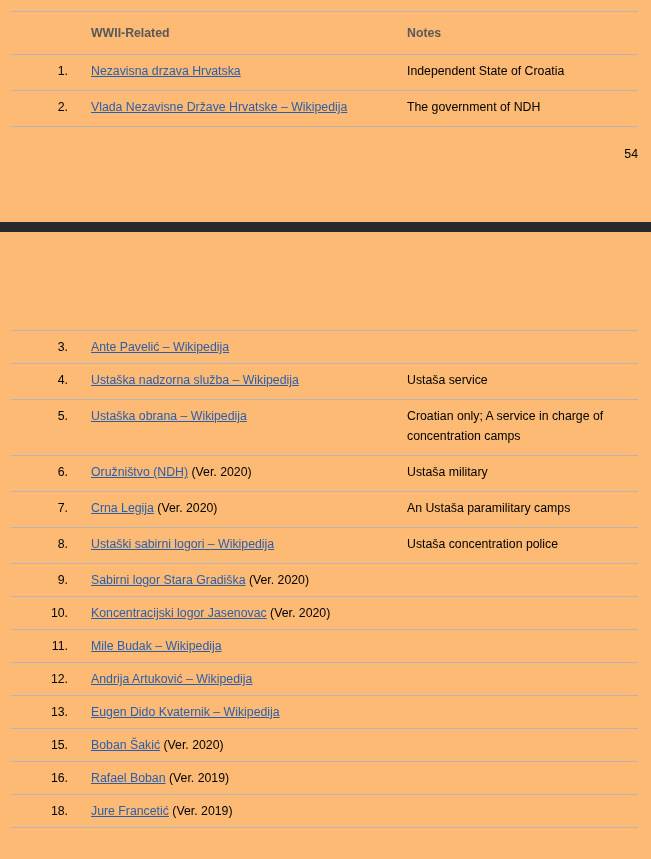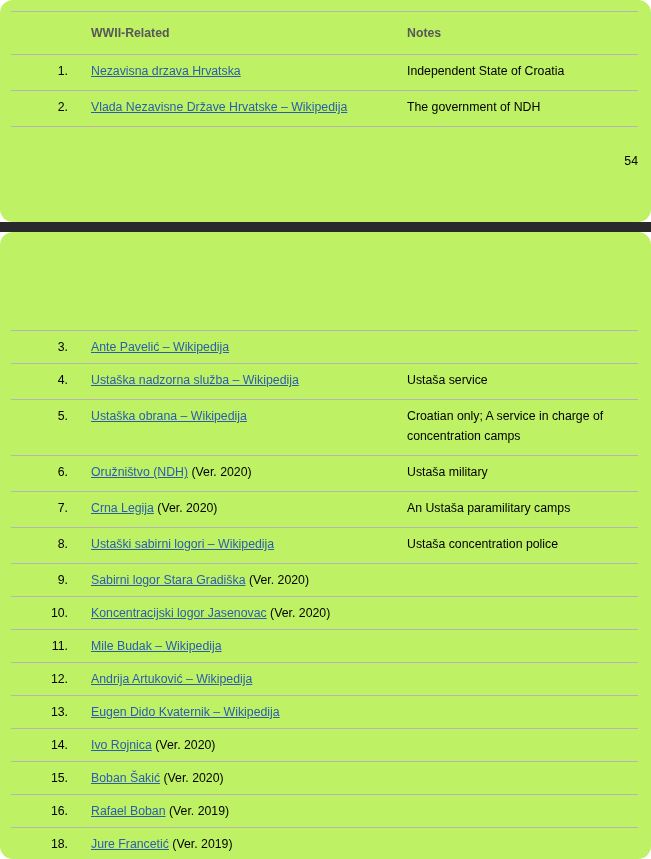--- a/index.html
+++ b/index.html
@@ -15,23 +15,22 @@
     overflow: hidden;
     font-family: "Liberation Sans", sans-serif;
     color: #000000;
     -webkit-font-smoothing: antialiased;
   }
 
   .page {
     position: absolute;
     left: 0;
     width: 651px;
-    background: #bef264;
+    background: #fdba74;
     box-sizing: border-box;
-    border-radius: 13px;
   }
 
   
   .page-gap {
     position: absolute;
     left: 0;
     width: 651px;
     height: 10px;
     background: #29292b;
   }
@@ -142,21 +141,21 @@
       <tr>
         <td class="num">2.</td>
         <td class="title">
           <a class="lnk" href="#">Vlada Nezavisne Države Hrvatske – Wikipedija</a><span class="plain"></span>
         </td>
         <td class="notes">The government of NDH</td>
       </tr>
     </tbody>
   </table>
 
-  <div class="page-number" style="top:154px;margin-left:48px;">54</div>
+  <div class="page-number" style="top:147px;margin-left:48px;">54</div>
 </div>
 
 <div class="page-gap" style="top:222px;"></div>
 
 <div class="page" style="top:232px; height:627px;">
 
   <table class="doc-table" style="top:98px;">
     <colgroup>
       <col class="c-num">
         <col class="c-title">
@@ -213,25 +212,20 @@
           <td class="num">12.</td>
           <td class="title"><a class="lnk" href="#">Andrija Artuković – Wikipedija</a><span class="plain"></span></td>
           <td class="notes"></td>
         </tr>
         <tr>
           <td class="num">13.</td>
           <td class="title"><a class="lnk" href="#">Eugen Dido Kvaternik – Wikipedija</a><span class="plain"></span></td>
           <td class="notes"></td>
         </tr>
         <tr>
-          <td class="num">14.</td>
-          <td class="title"><a class="lnk" href="#">Ivo Rojnica</a><span class="plain"> (Ver. 2020)</span></td>
-          <td class="notes"></td>
-        </tr>
-        <tr>
           <td class="num">15.</td>
           <td class="title"><a class="lnk" href="#">Boban Šakić</a><span class="plain"> (Ver. 2020)</span></td>
           <td class="notes"></td>
         </tr>
         <tr>
           <td class="num">16.</td>
           <td class="title"><a class="lnk" href="#">Rafael Boban</a><span class="plain"> (Ver. 2019)</span></td>
           <td class="notes"></td>
         </tr>
         <tr>

